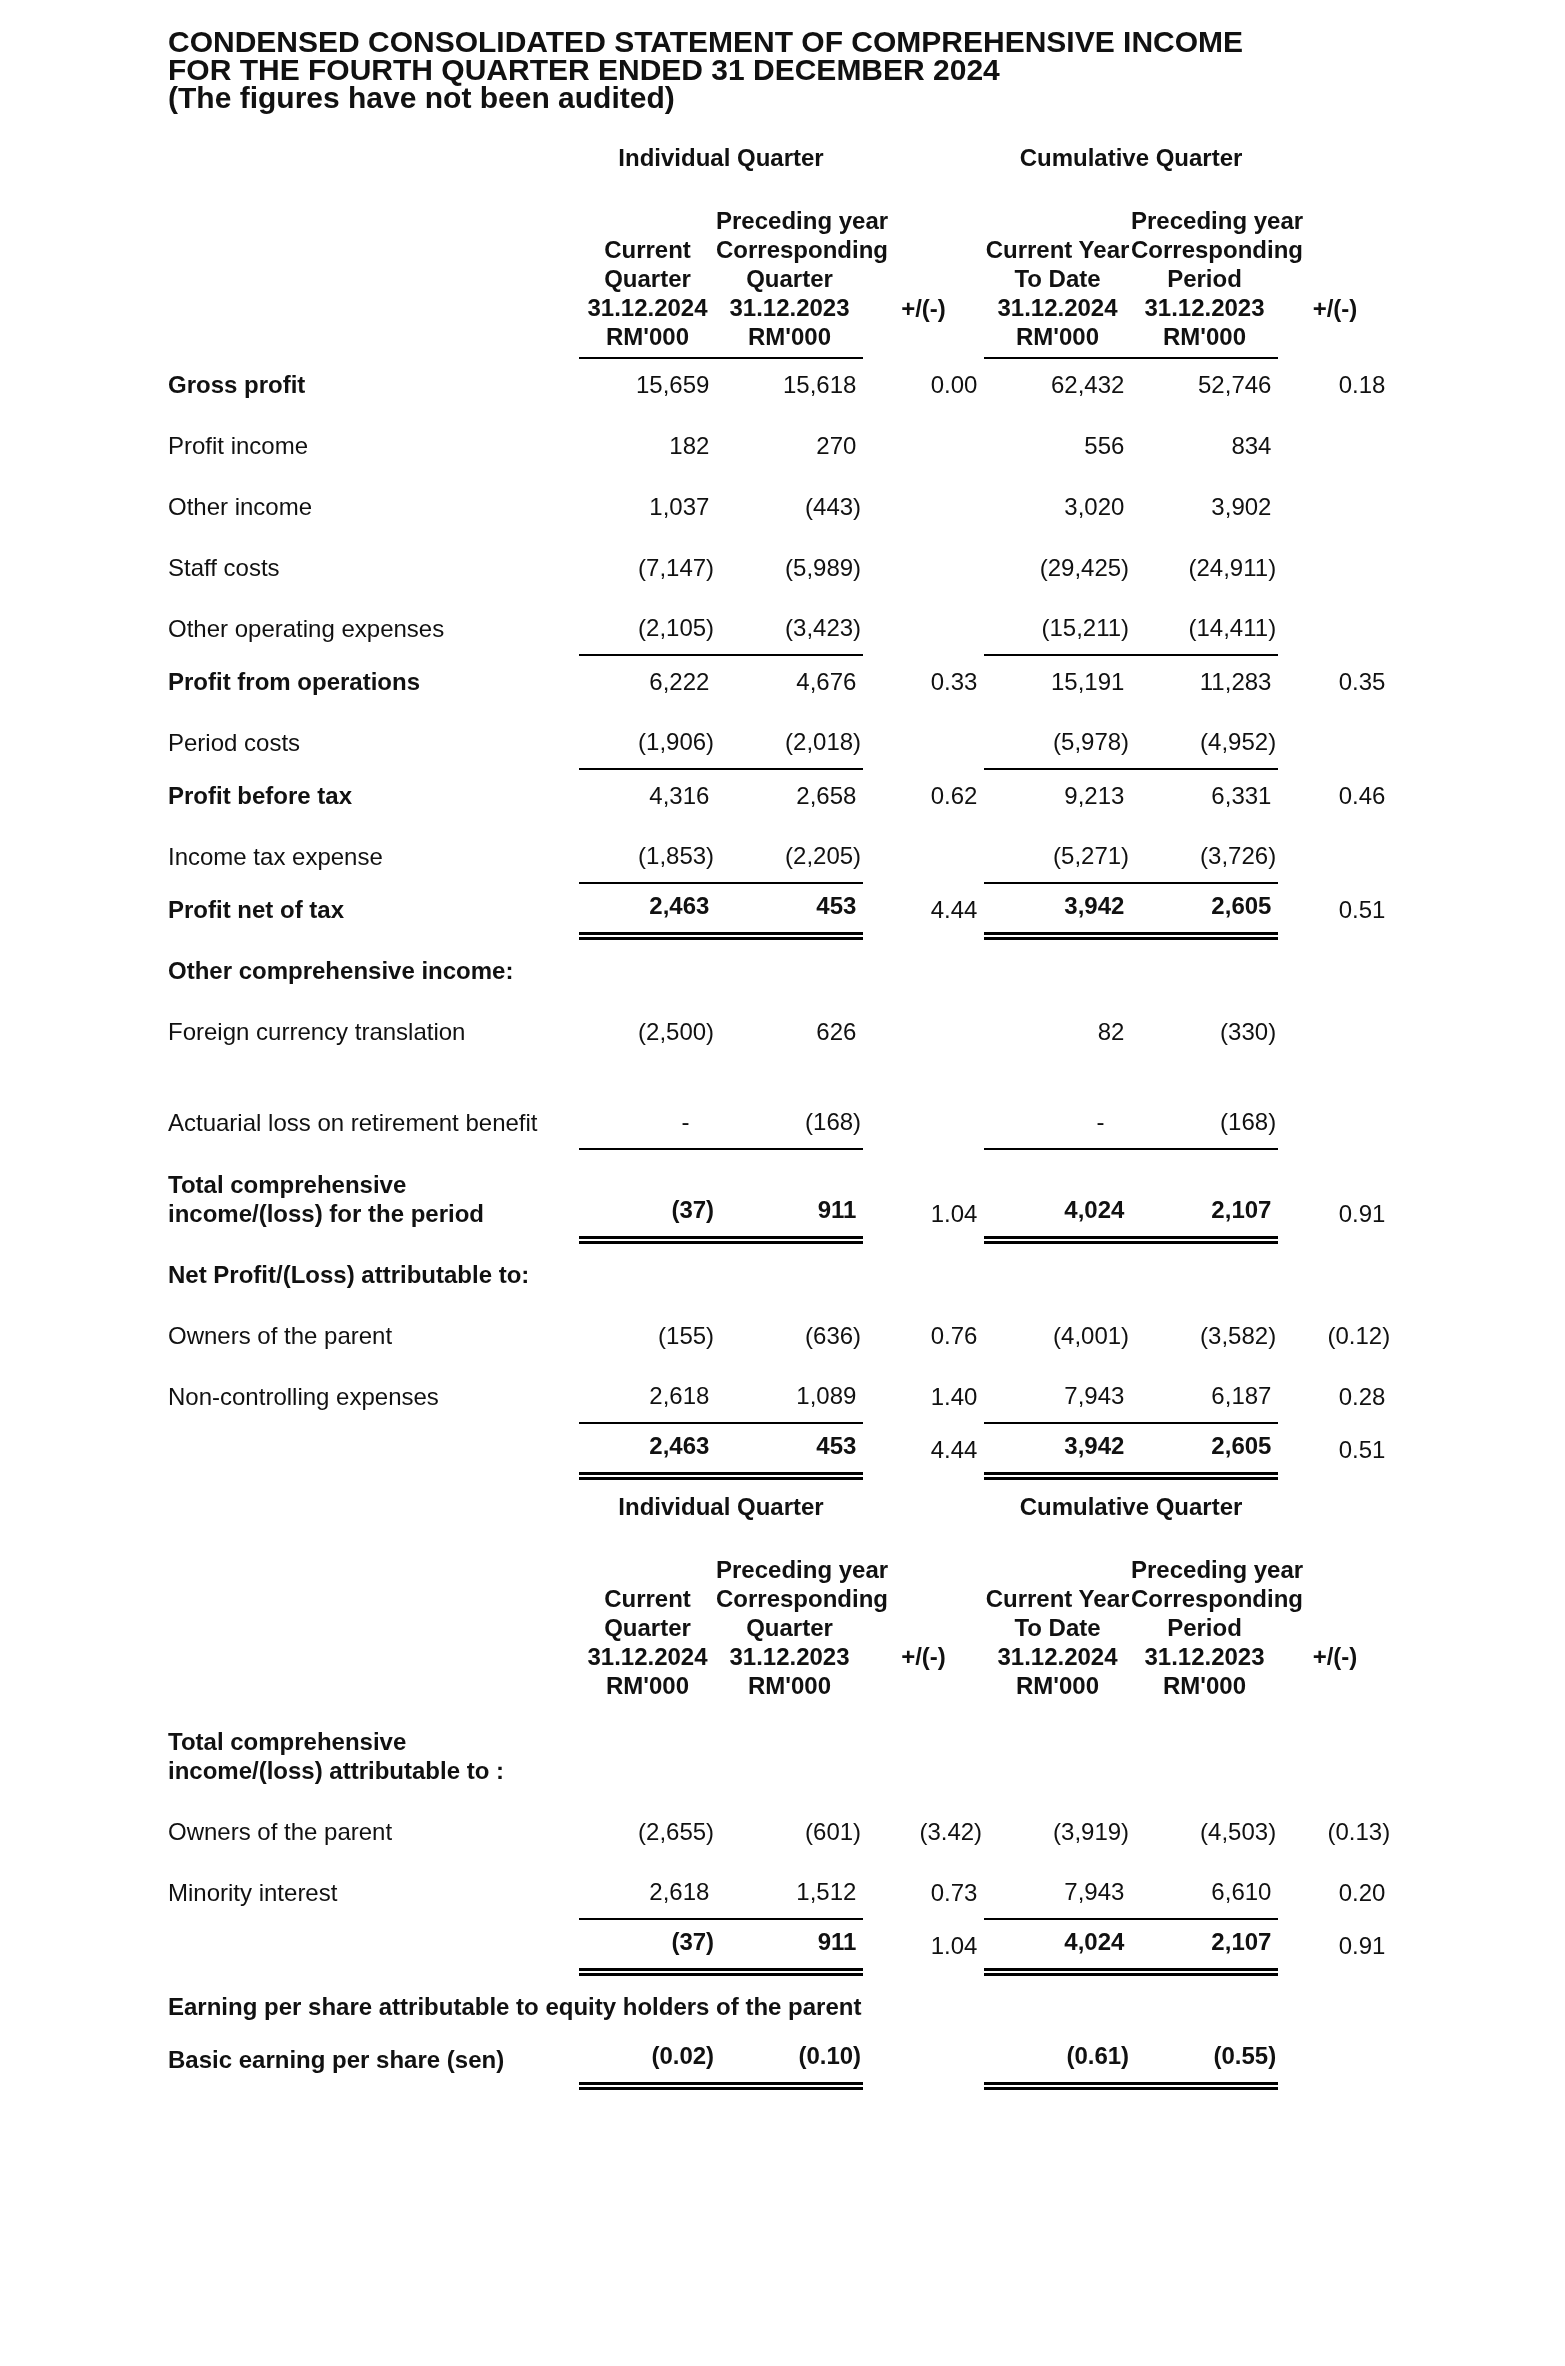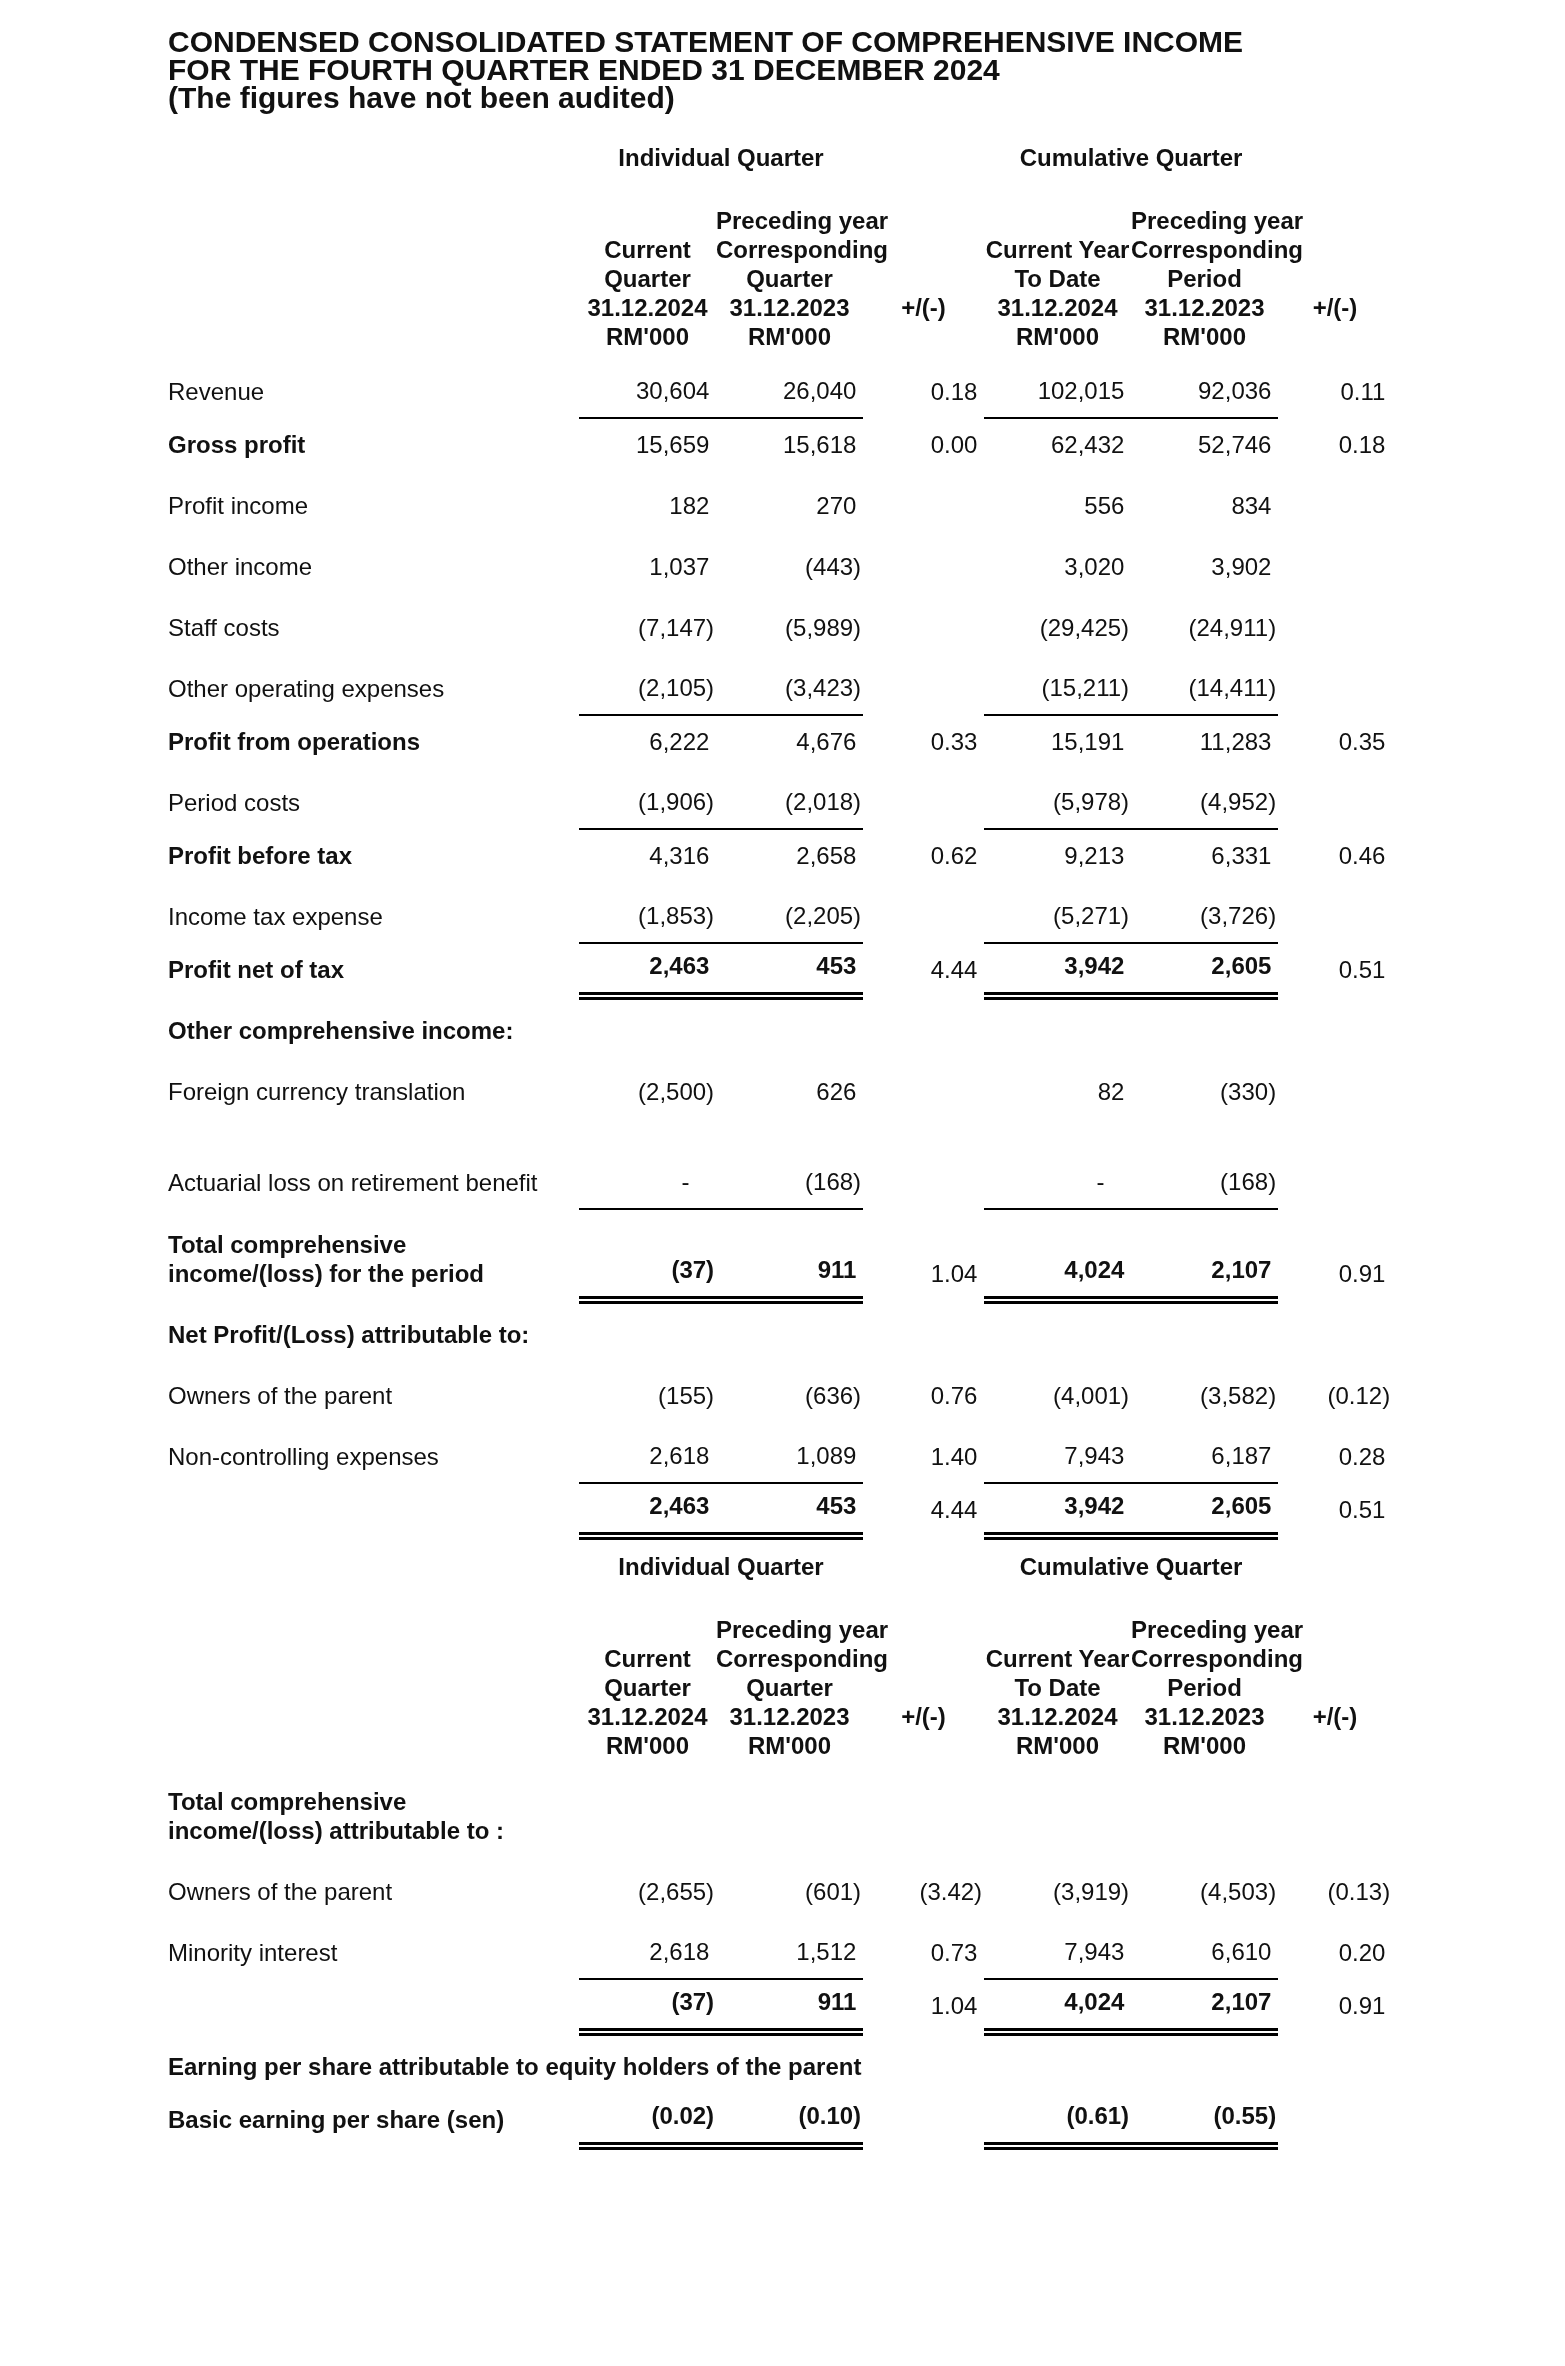--- a/index.html
+++ b/index.html
@@ -108,31 +108,20 @@
           <div class="hl">RM'000</div>
         </td>
         <td>
           <div class="hl">+/(-)</div>
           <div class="hl">&nbsp;</div>
         </td>
       </tr>
 
     </tbody>
     <tbody>
-        <tr class="row">
-          <td class="lbl">
-            <div>Revenue</div>
-          </td>
-          <td class="val v1 grp">30,604</td>
-          <td class="val v2 grp">26,040</td>
-          <td class="val p1">0.18</td>
-          <td class="val v3 grp">102,015</td>
-          <td class="val v4 grp">92,036</td>
-          <td class="val p2">0.11</td>
-        </tr>
         <tr class="row rule-top tight bold-label">
           <td class="lbl">
             <div>Gross profit</div>
           </td>
           <td class="val v1 grp">15,659</td>
           <td class="val v2 grp">15,618</td>
           <td class="val p1">0.00</td>
           <td class="val v3 grp">62,432</td>
           <td class="val v4 grp">52,746</td>
           <td class="val p2">0.18</td>

